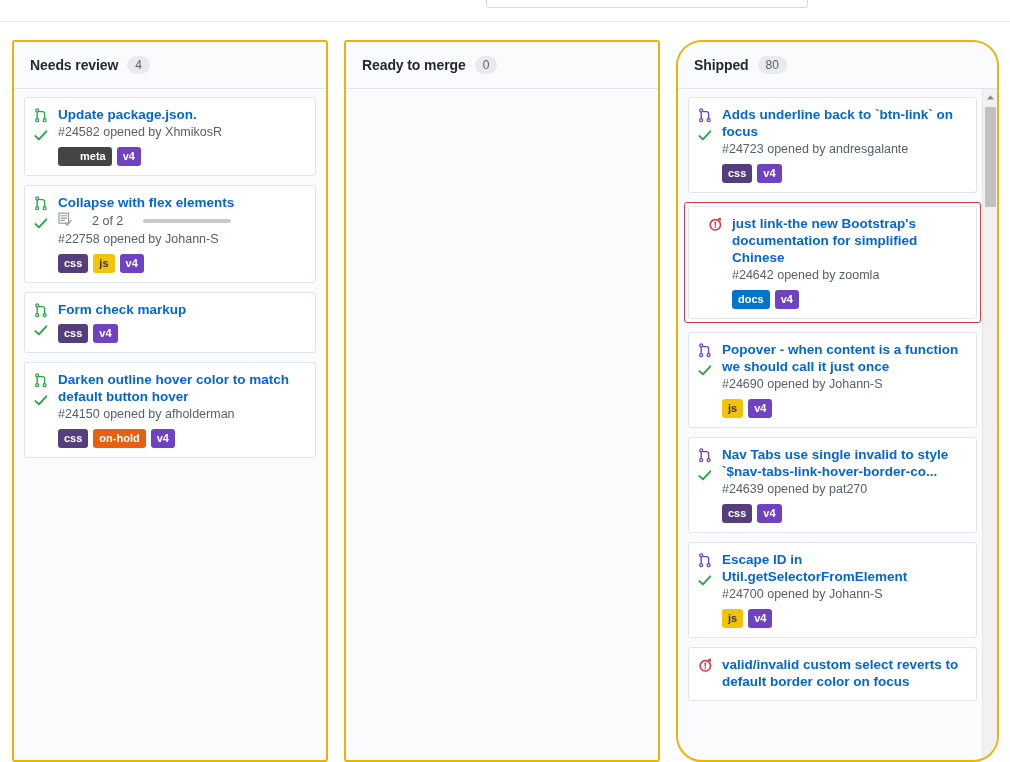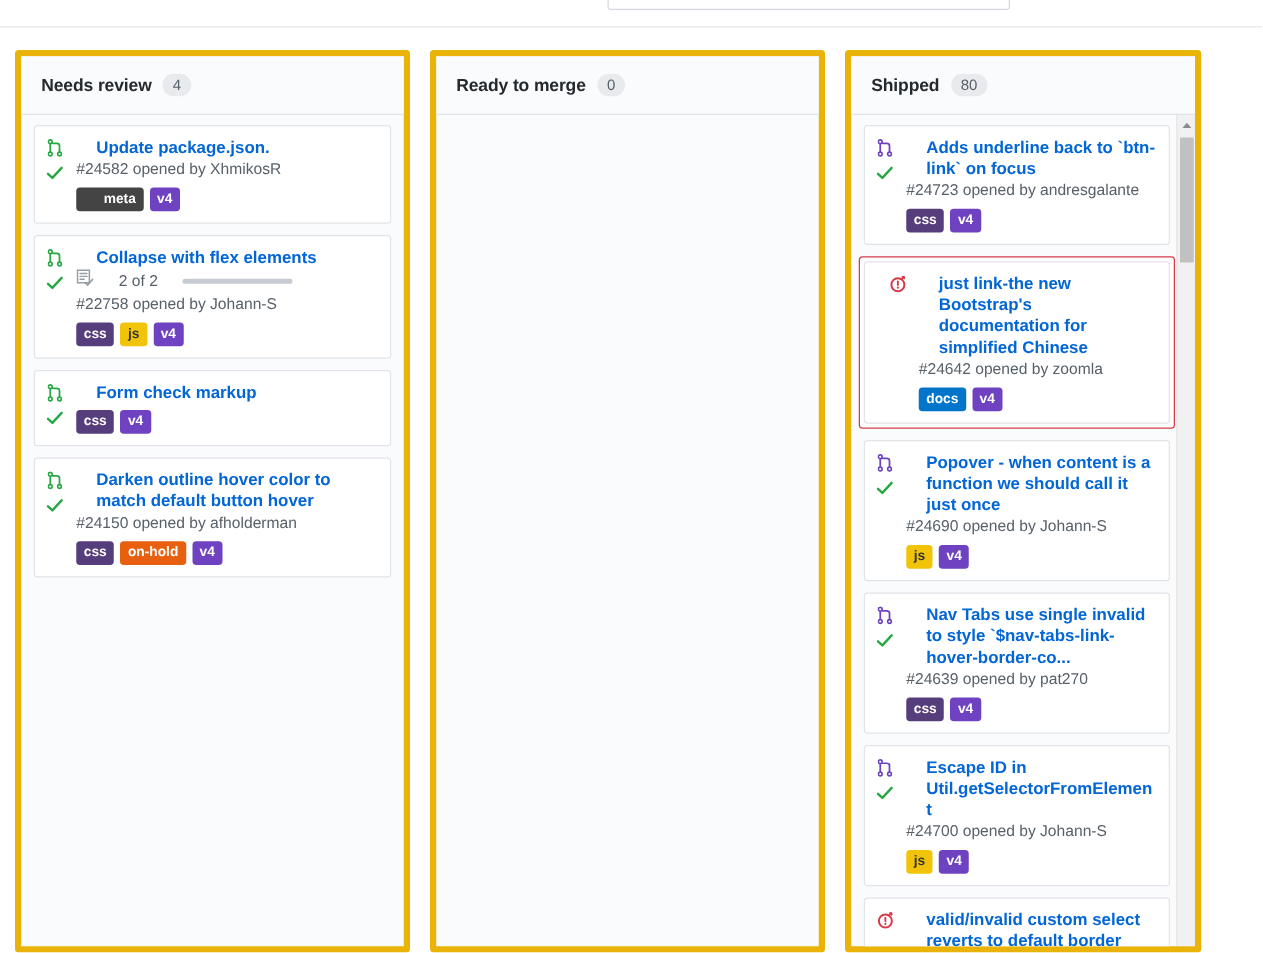--- a/index.html
+++ b/index.html
@@ -34,28 +34,28 @@
     position: relative;
     display: flex;
     align-items: flex-start;
     padding: 18px 0 0 12px;
     gap: 16px;
     height: 740px;
   }
   .column {
     width: 316px;
     background: #fafbfc;
-    border: 5px solid #eab308;
+    border: 2px solid #eab308;
     border-radius: 3px;
     height: 722px;
     display: flex;
     flex-direction: column;
     overflow: hidden;
   }
-  .column.wide { width: 285px; }
+  .column.wide { width: 323px; border-radius: 26px; }
 
   .col-header {
     display: flex;
     align-items: center;
     gap: 9px;
     padding: 14px 16px;
     background: #fafbfc;
     border-bottom: 1px solid #e1e4e8;
     flex: 0 0 auto;
   }
@@ -106,21 +106,21 @@
   }
   .pr-icon { display: block; }
   .check-icon { display: block; margin-top: 1px; margin-left: -1px; }
 
   .card-main { flex: 1 1 auto; min-width: 0; }
   .card-title {
     font-size: 13.5px;
     line-height: 17px;
     font-weight: 600;
     color: #0366d6;
-    margin: 0 0 1px 16px;
+    margin: 0 0 1px 0;
     word-wrap: break-word;
   }
   .card-meta {
     font-size: 12.5px;
     color: #586069;
     line-height: 17px;
     margin-top: 1px;
   }
   .tasks-row {
     display: flex;

